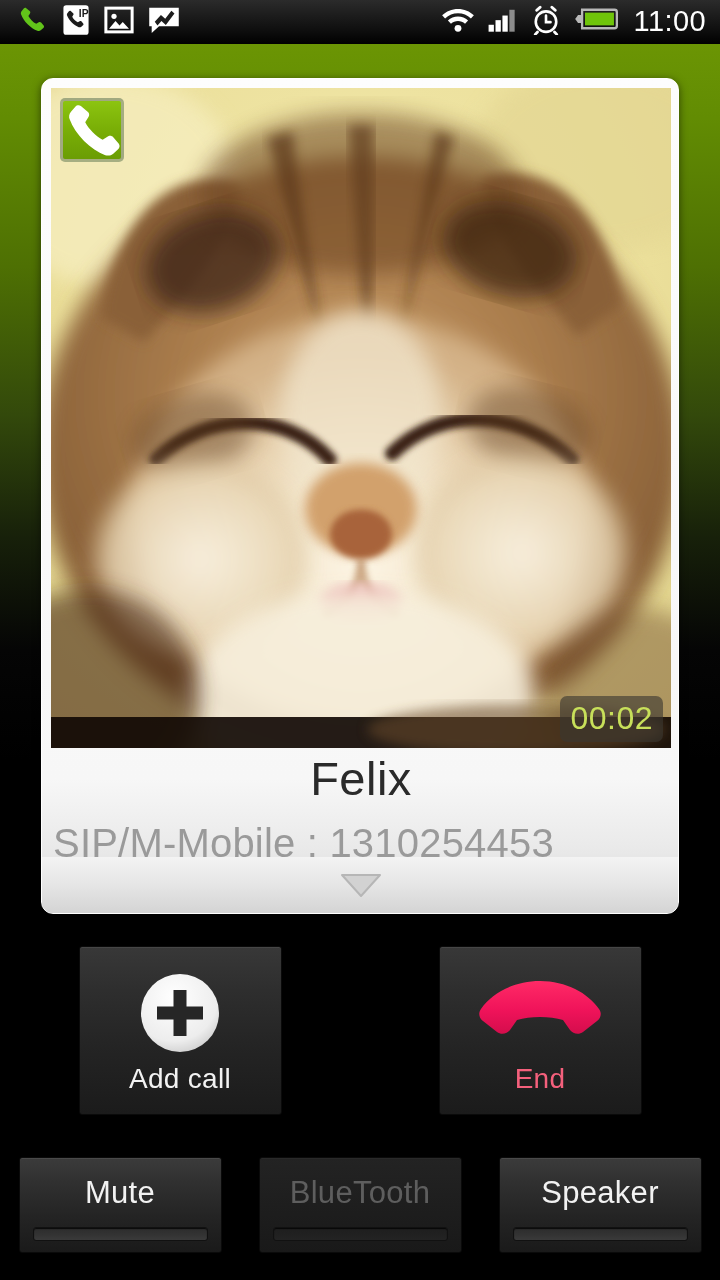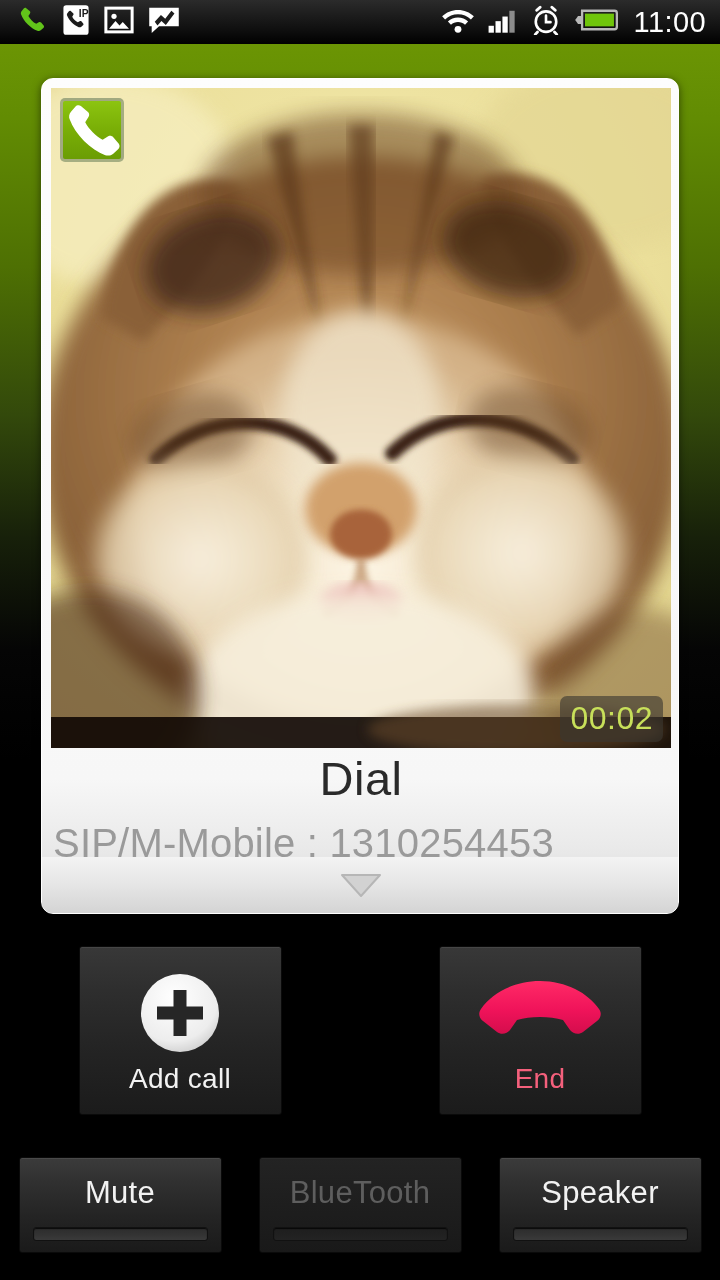--- a/index.html
+++ b/index.html
@@ -11,21 +11,21 @@
   }
   #screen { position:relative; width:720px; height:1280px; background:#000; overflow:hidden; }
 
   
   #statusbar{
     position:absolute; top:0; left:0; width:720px; height:44px;
     background:linear-gradient(to bottom,#2b2b2b 0%,#1b1b1b 38%,#0d0d0d 72%,#000 100%);
     display:flex; align-items:center; z-index:40;
   }
   #sb-left{ display:flex; align-items:center; gap:14px; padding-left:18px; }
-  #sb-right{ margin-left:auto; display:flex; align-items:center; gap:13px; padding-right:14px; }
+  #sb-right{ margin-left:auto; display:flex; align-items:flex-start; gap:13px; padding-right:14px; }
   #clock{ color:#fff; font-size:29px; letter-spacing:0.4px; font-weight:400; padding-left:3px; }
 
   .sbicon{ display:block; }
 
   
   #backdrop{
     position:absolute; top:44px; left:0; width:720px; height:1236px;
     background:linear-gradient(to bottom,#6b9504 0%,#628c03 6%,#4e7003 18%,#33490b 30%,#17200a 40%,#050505 49%,#000 58%,#000 100%);
     z-index:1;
   }
@@ -292,21 +292,21 @@
 
       <div id="call-badge">
         <svg width="40" height="40" viewBox="0 0 24 24">
           <path d="M7.4 2.1c-.7-.5-1.7-.4-2.3.3L3.3 4.4c-.8.9-1 2.2-.5 3.3 1.1 3 3.2 6.1 5.9 8.8 2.7 2.7 5.8 4.8 8.8 5.9 1.1.4 2.4.2 3.3-.6l2-1.8c.7-.6.8-1.6.3-2.3l-2.3-2.7c-.5-.6-1.4-.8-2.1-.4l-2.3 1.4c-1.5-.8-2.8-1.8-4.1-3.1-1.3-1.3-2.3-2.6-3.1-4.1l1.4-2.3c.4-.7.3-1.6-.4-2.1L7.4 2.1z" fill="#ffffff"></path>
         </svg>
       </div>
 
       <div id="timer">00:02</div>
     </div>
 
-    <div id="contact-name">Dial</div>
+    <div id="contact-name">Felix</div>
     <div id="contact-number">SIP/M-Mobile : 1310254453</div>
 
     <div id="handle-bar">
       <span>
         <svg width="42" height="26" viewBox="0 0 42 26">
           <path d="M2 3h38L21 24z" fill="#d2d2d2" stroke="#b6b6b6" stroke-width="2" stroke-linejoin="round"></path>
         </svg>
       </span>
     </div>
   </div>

